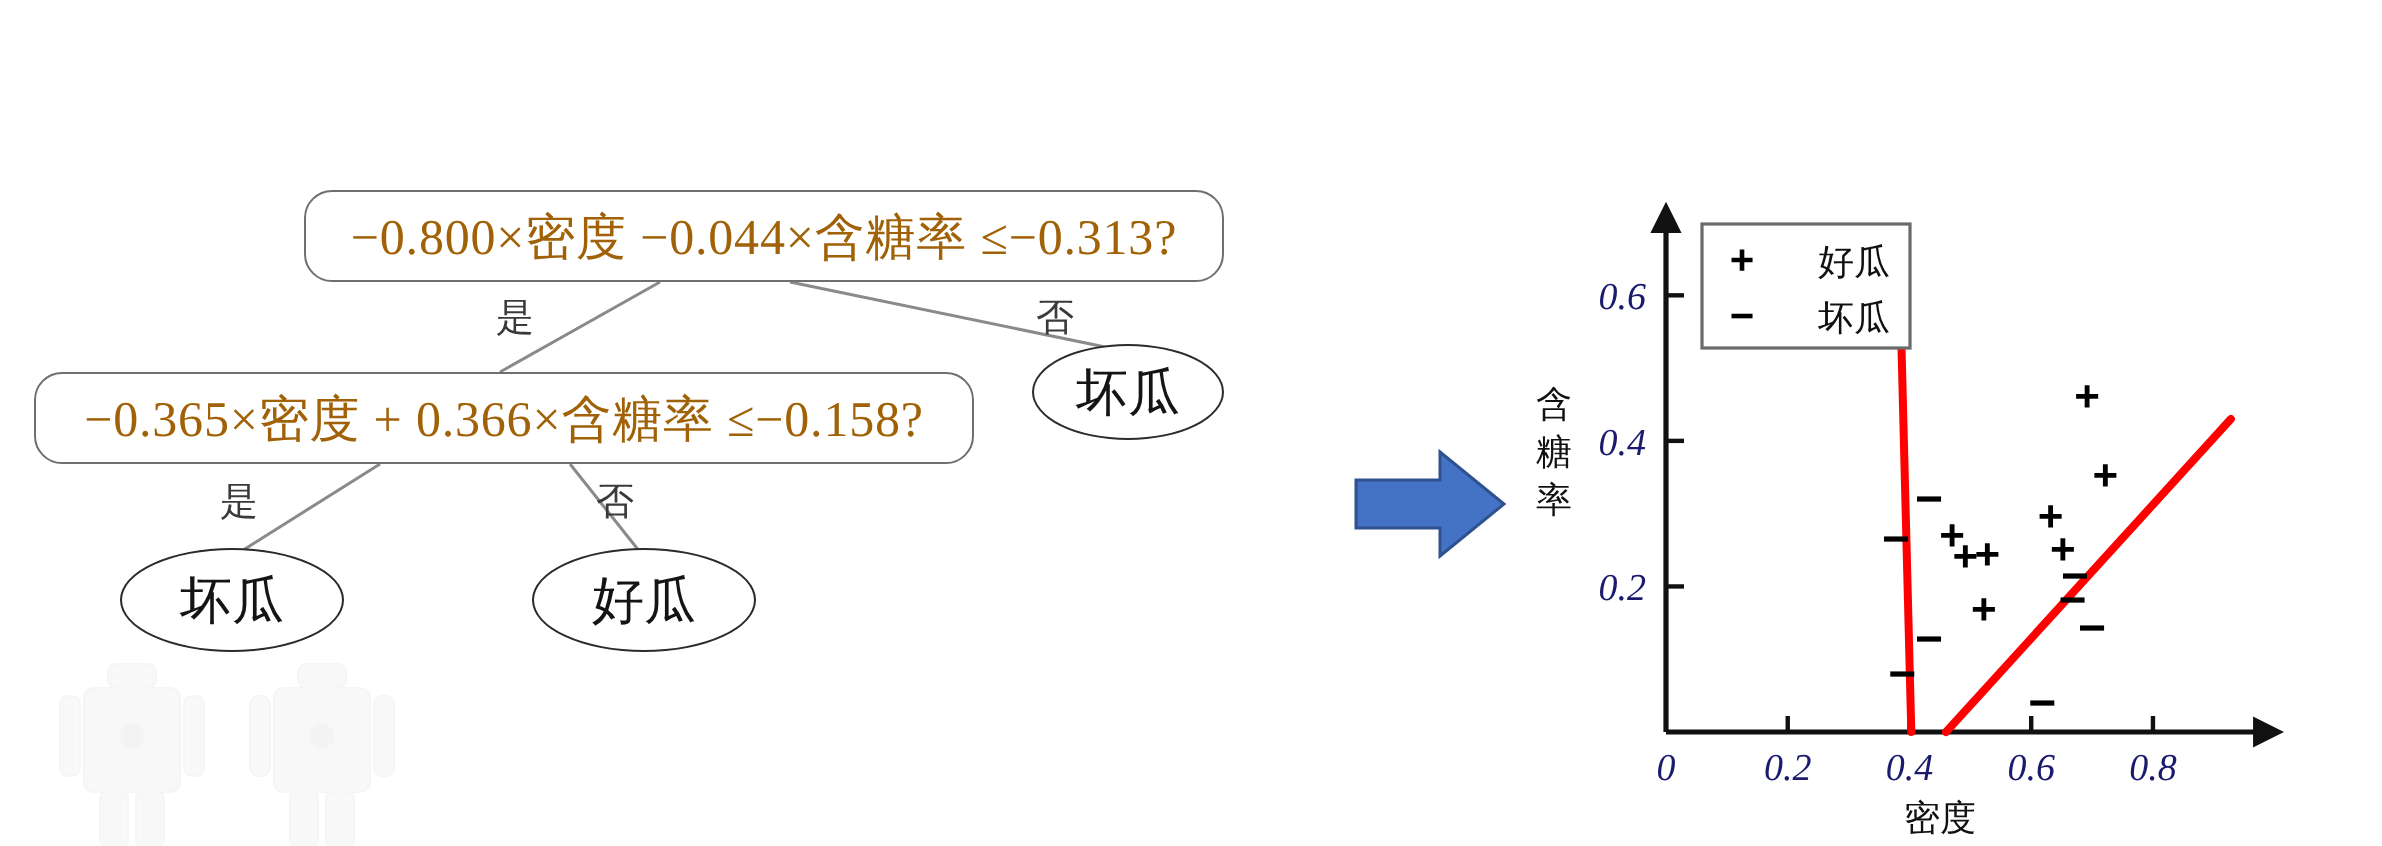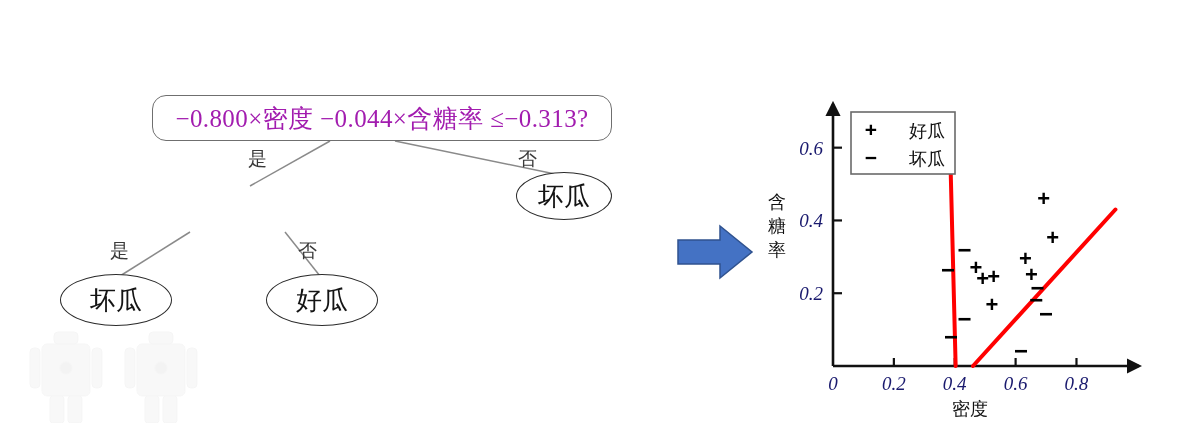--- a/index.html
+++ b/index.html
@@ -13,21 +13,21 @@
   .stage { position:absolute; left:0; top:0; width:1191px; height:423px; }
 
   
   #tree-panel { position:absolute; left:0; top:0; width:660px; height:423px; }
 
   .node-box {
     position:absolute;
     border:1.6px solid #6f6f6f;
     border-radius:14px;
     background:#ffffff;
-    color:#a21caf;
+    color:#a16207;
     display:flex; align-items:center; justify-content:center;
     font-size:25px;
     letter-spacing:0.4px;
     white-space:nowrap;
     box-sizing:border-box;
   }
   #node-root { left:152px; top:95px; width:460px; height:46px; }
   #node-child { left:17px; top:186px; width:470px; height:46px; }
 
   .leaf-ellipse {
@@ -108,20 +108,21 @@
       <g stroke="#8a8a8a" stroke-width="1.5" fill="none">
         <line x1="330" y1="141" x2="250" y2="186"></line>
         <line x1="395" y1="141" x2="555" y2="174"></line>
         <line x1="190" y1="232" x2="120" y2="276"></line>
         <line x1="285" y1="232" x2="320" y2="276"></line>
       </g>
     </svg>
 
     <div class="node-box" id="node-root">−0.800×密度 −0.044×含糖率 ≤−0.313?</div>
 
+    <div class="node-box" id="node-child">−0.365×密度 + 0.366×含糖率 ≤−0.158?</div>
 
     <div class="leaf-ellipse" id="leaf-bad-1">坏瓜</div>
 
     <div class="leaf-ellipse" id="leaf-bad-2">坏瓜</div>
 
     <div class="leaf-ellipse" id="leaf-good-1">好瓜</div>
 
     <div class="edge-label" id="edge-label-root-yes">是</div>
 
     <div class="edge-label" id="edge-label-root-no">否</div>

